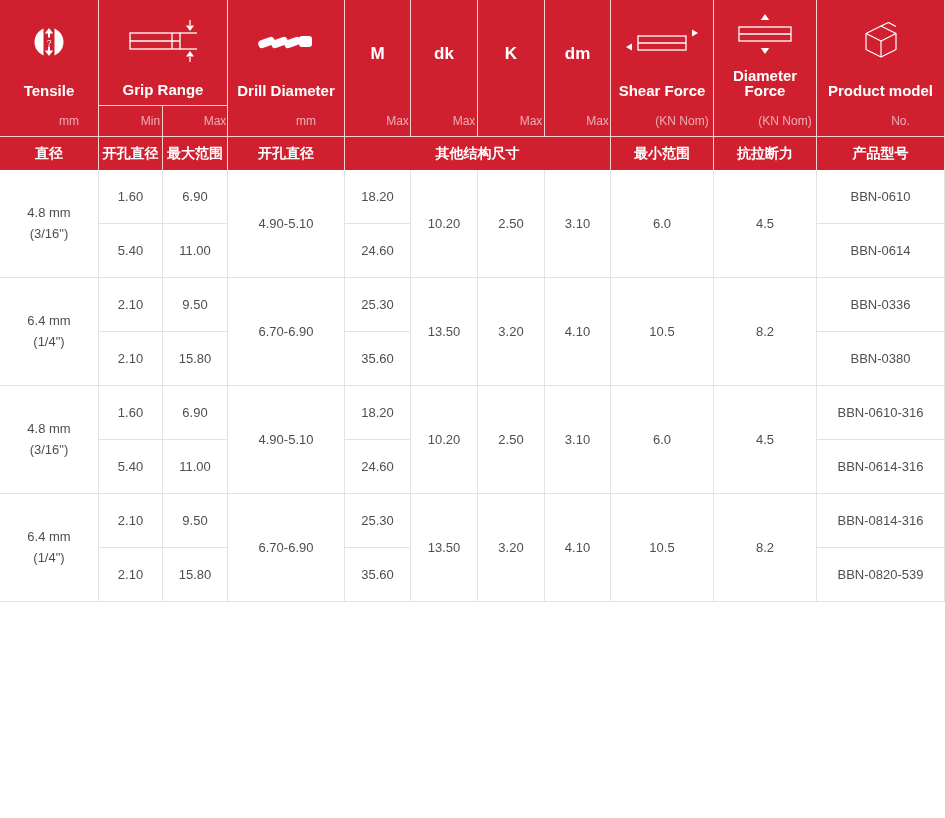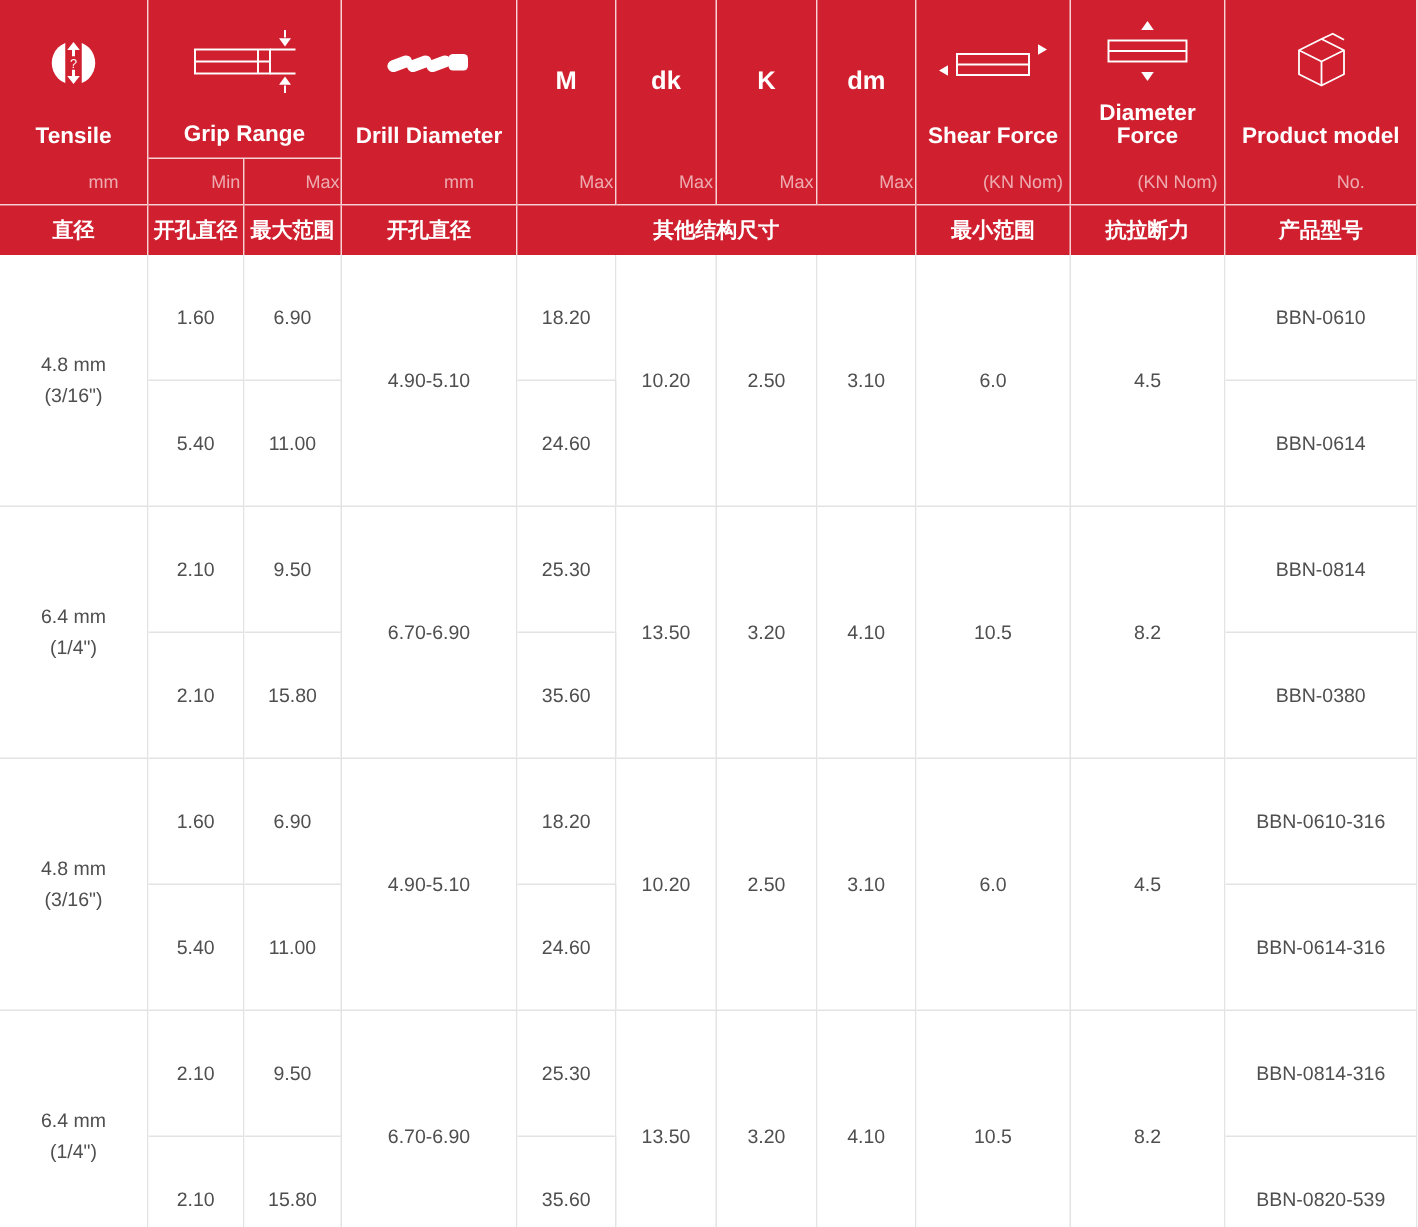--- a/index.html
+++ b/index.html
@@ -26,21 +26,21 @@
   tr.rC td{height:33px;font-size:14px;font-weight:bold;margin-top:31px;}
   th.bb{border-bottom:1px solid var(--hline);margin-top:10px;}
   .htop{height:97px;display:flex;flex-direction:column;align-items:center;justify-content:flex-end;padding-bottom:8px;}
   .htop.mid{justify-content:center;padding-bottom:0;}
   .hlabel{font-size:15px;font-weight:600;line-height:1;}
   .hlabel.big{font-size:17px;}
   .icon-area{flex:1;display:flex;align-items:center;justify-content:center;width:100%;}
 
   
   tbody td{
-    background:#fff;height:84px;font-size:13px;color:var(--btxt);
+    background:#fff;height:54px;font-size:13px;color:var(--btxt);
     border-right:1px solid var(--gline);border-bottom:1px solid var(--gline);
   }
   .dia span{display:block;line-height:1.55;}
 </style>
 </head>
 <body>
 
 <table>
   <colgroup>
     <col style="width:99px">
@@ -234,21 +234,21 @@
       </td>
       <td>2.10</td>
       <td>9.50</td>
       <td rowspan="2">6.70-6.90</td>
       <td>25.30</td>
       <td rowspan="2">13.50</td>
       <td rowspan="2">3.20</td>
       <td rowspan="2">4.10</td>
       <td rowspan="2">10.5</td>
       <td rowspan="2">8.2</td>
-      <td>BBN-0814</td>
+      <td>BBN-0336</td>
     </tr>
     <tr>
       <td>2.10</td>
       <td>15.80</td>
       <td>35.60</td>
       <td>BBN-0380</td>
     </tr>
 
     <tr>
       <td rowspan="2" class="dia">

